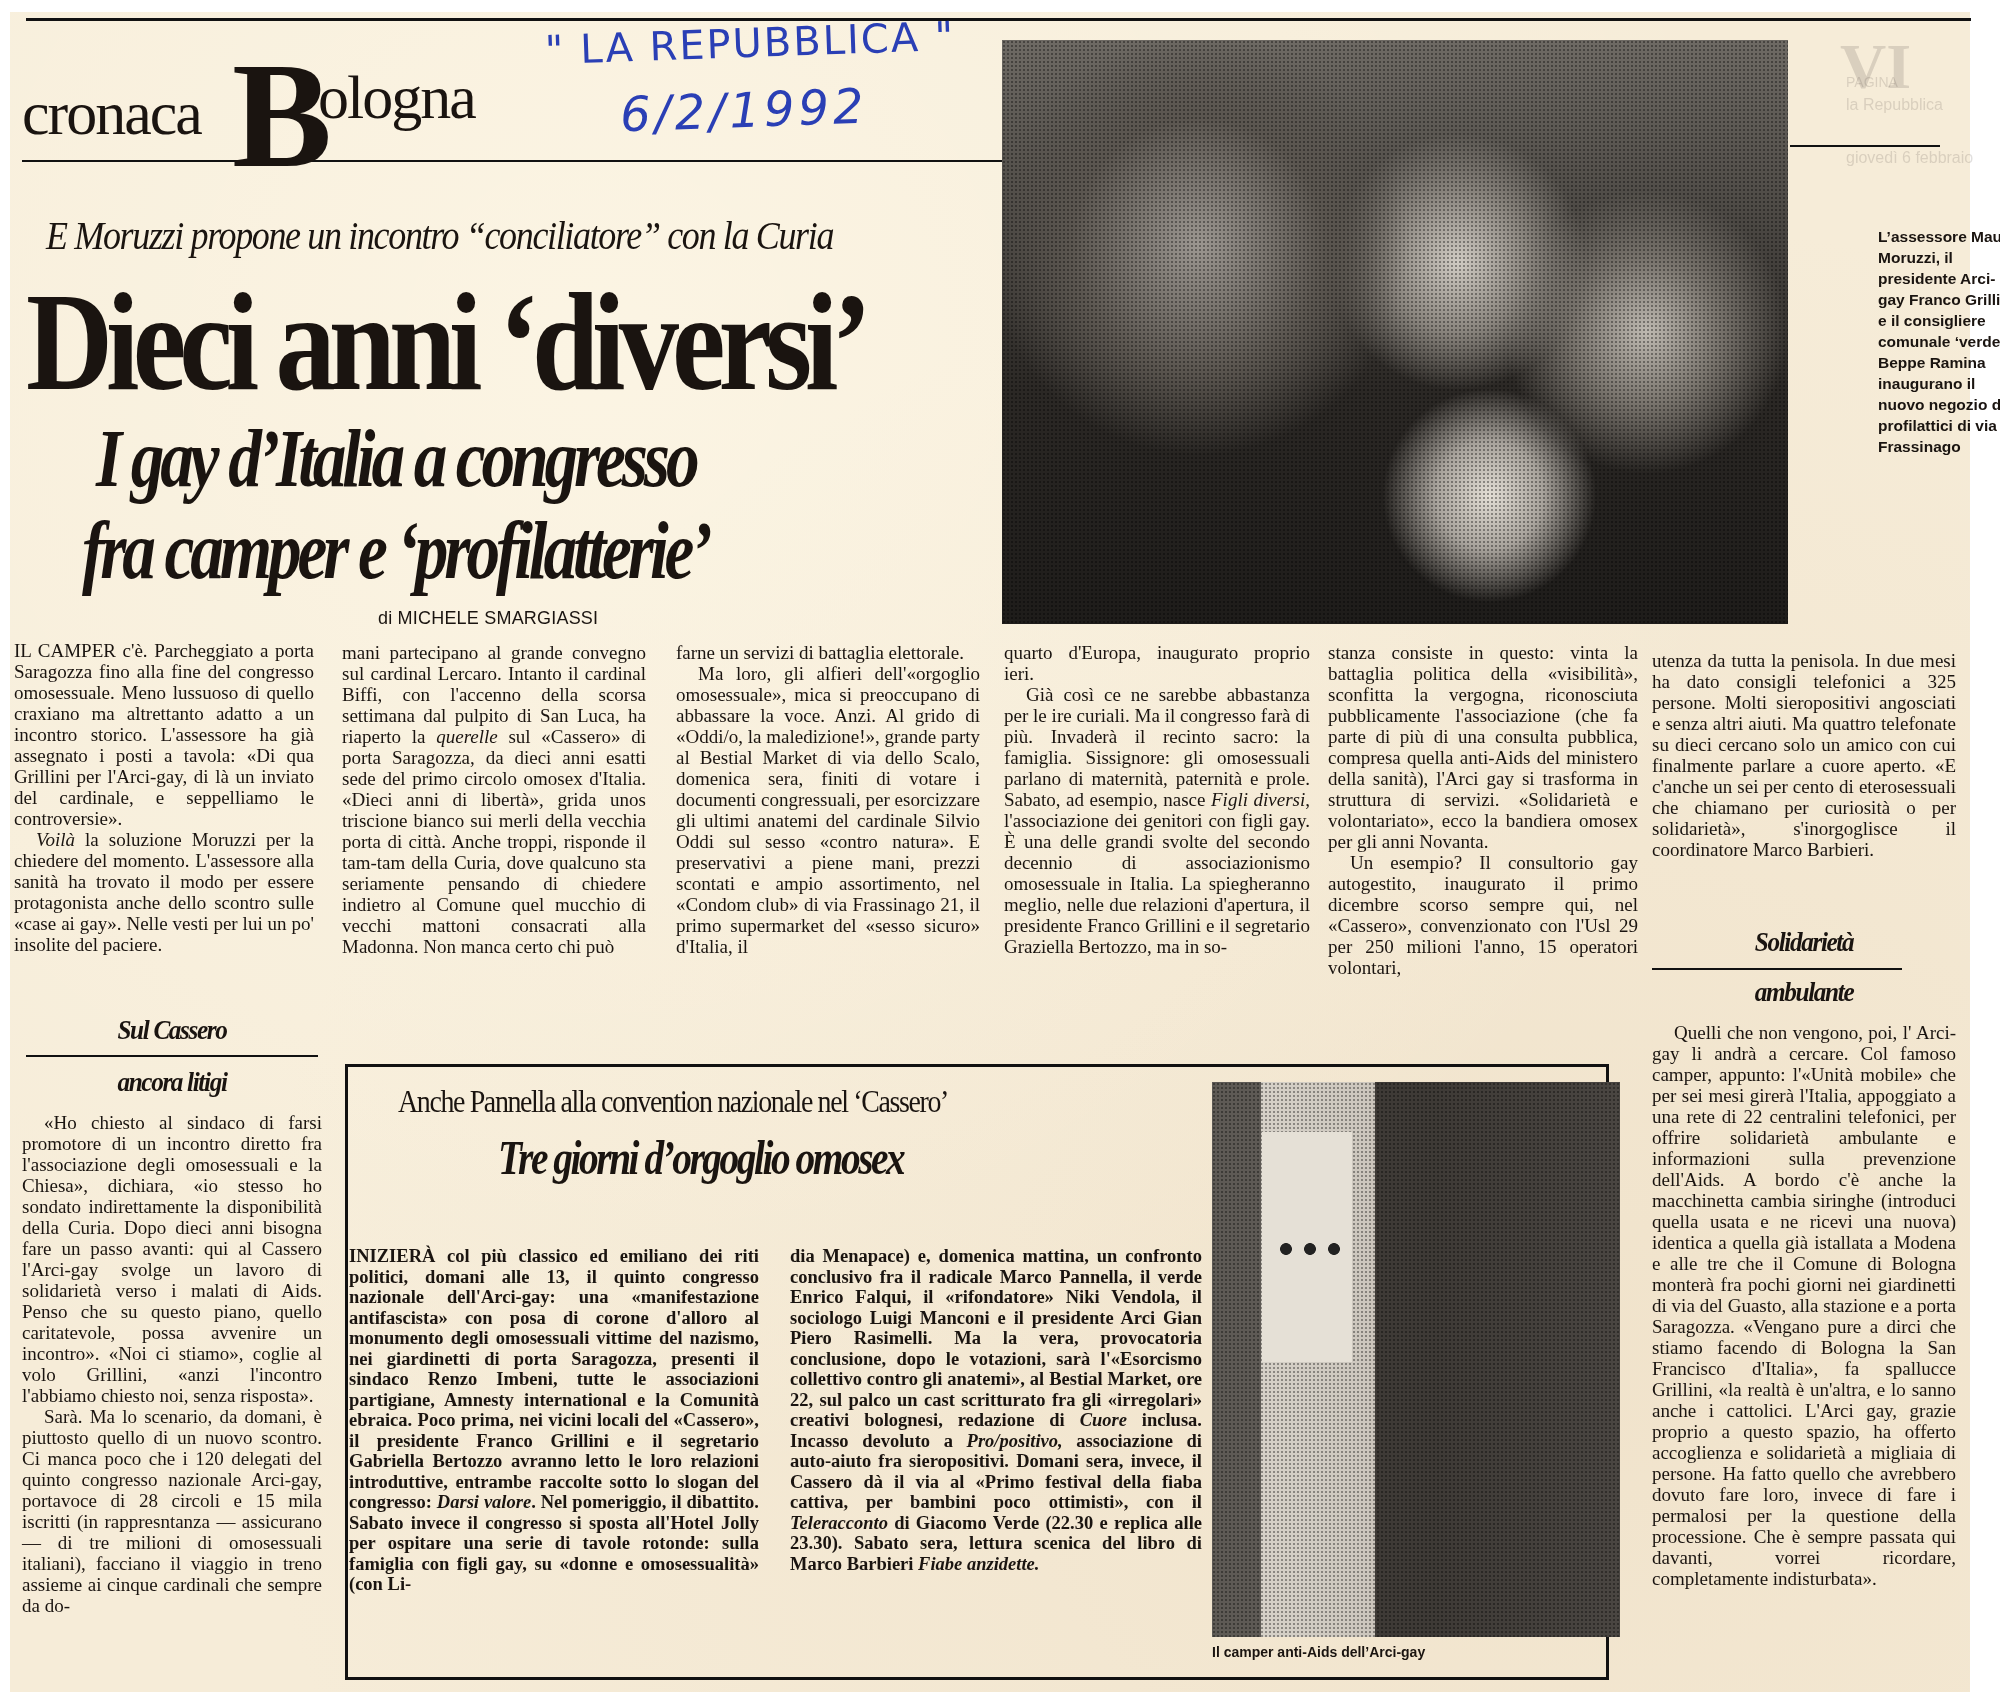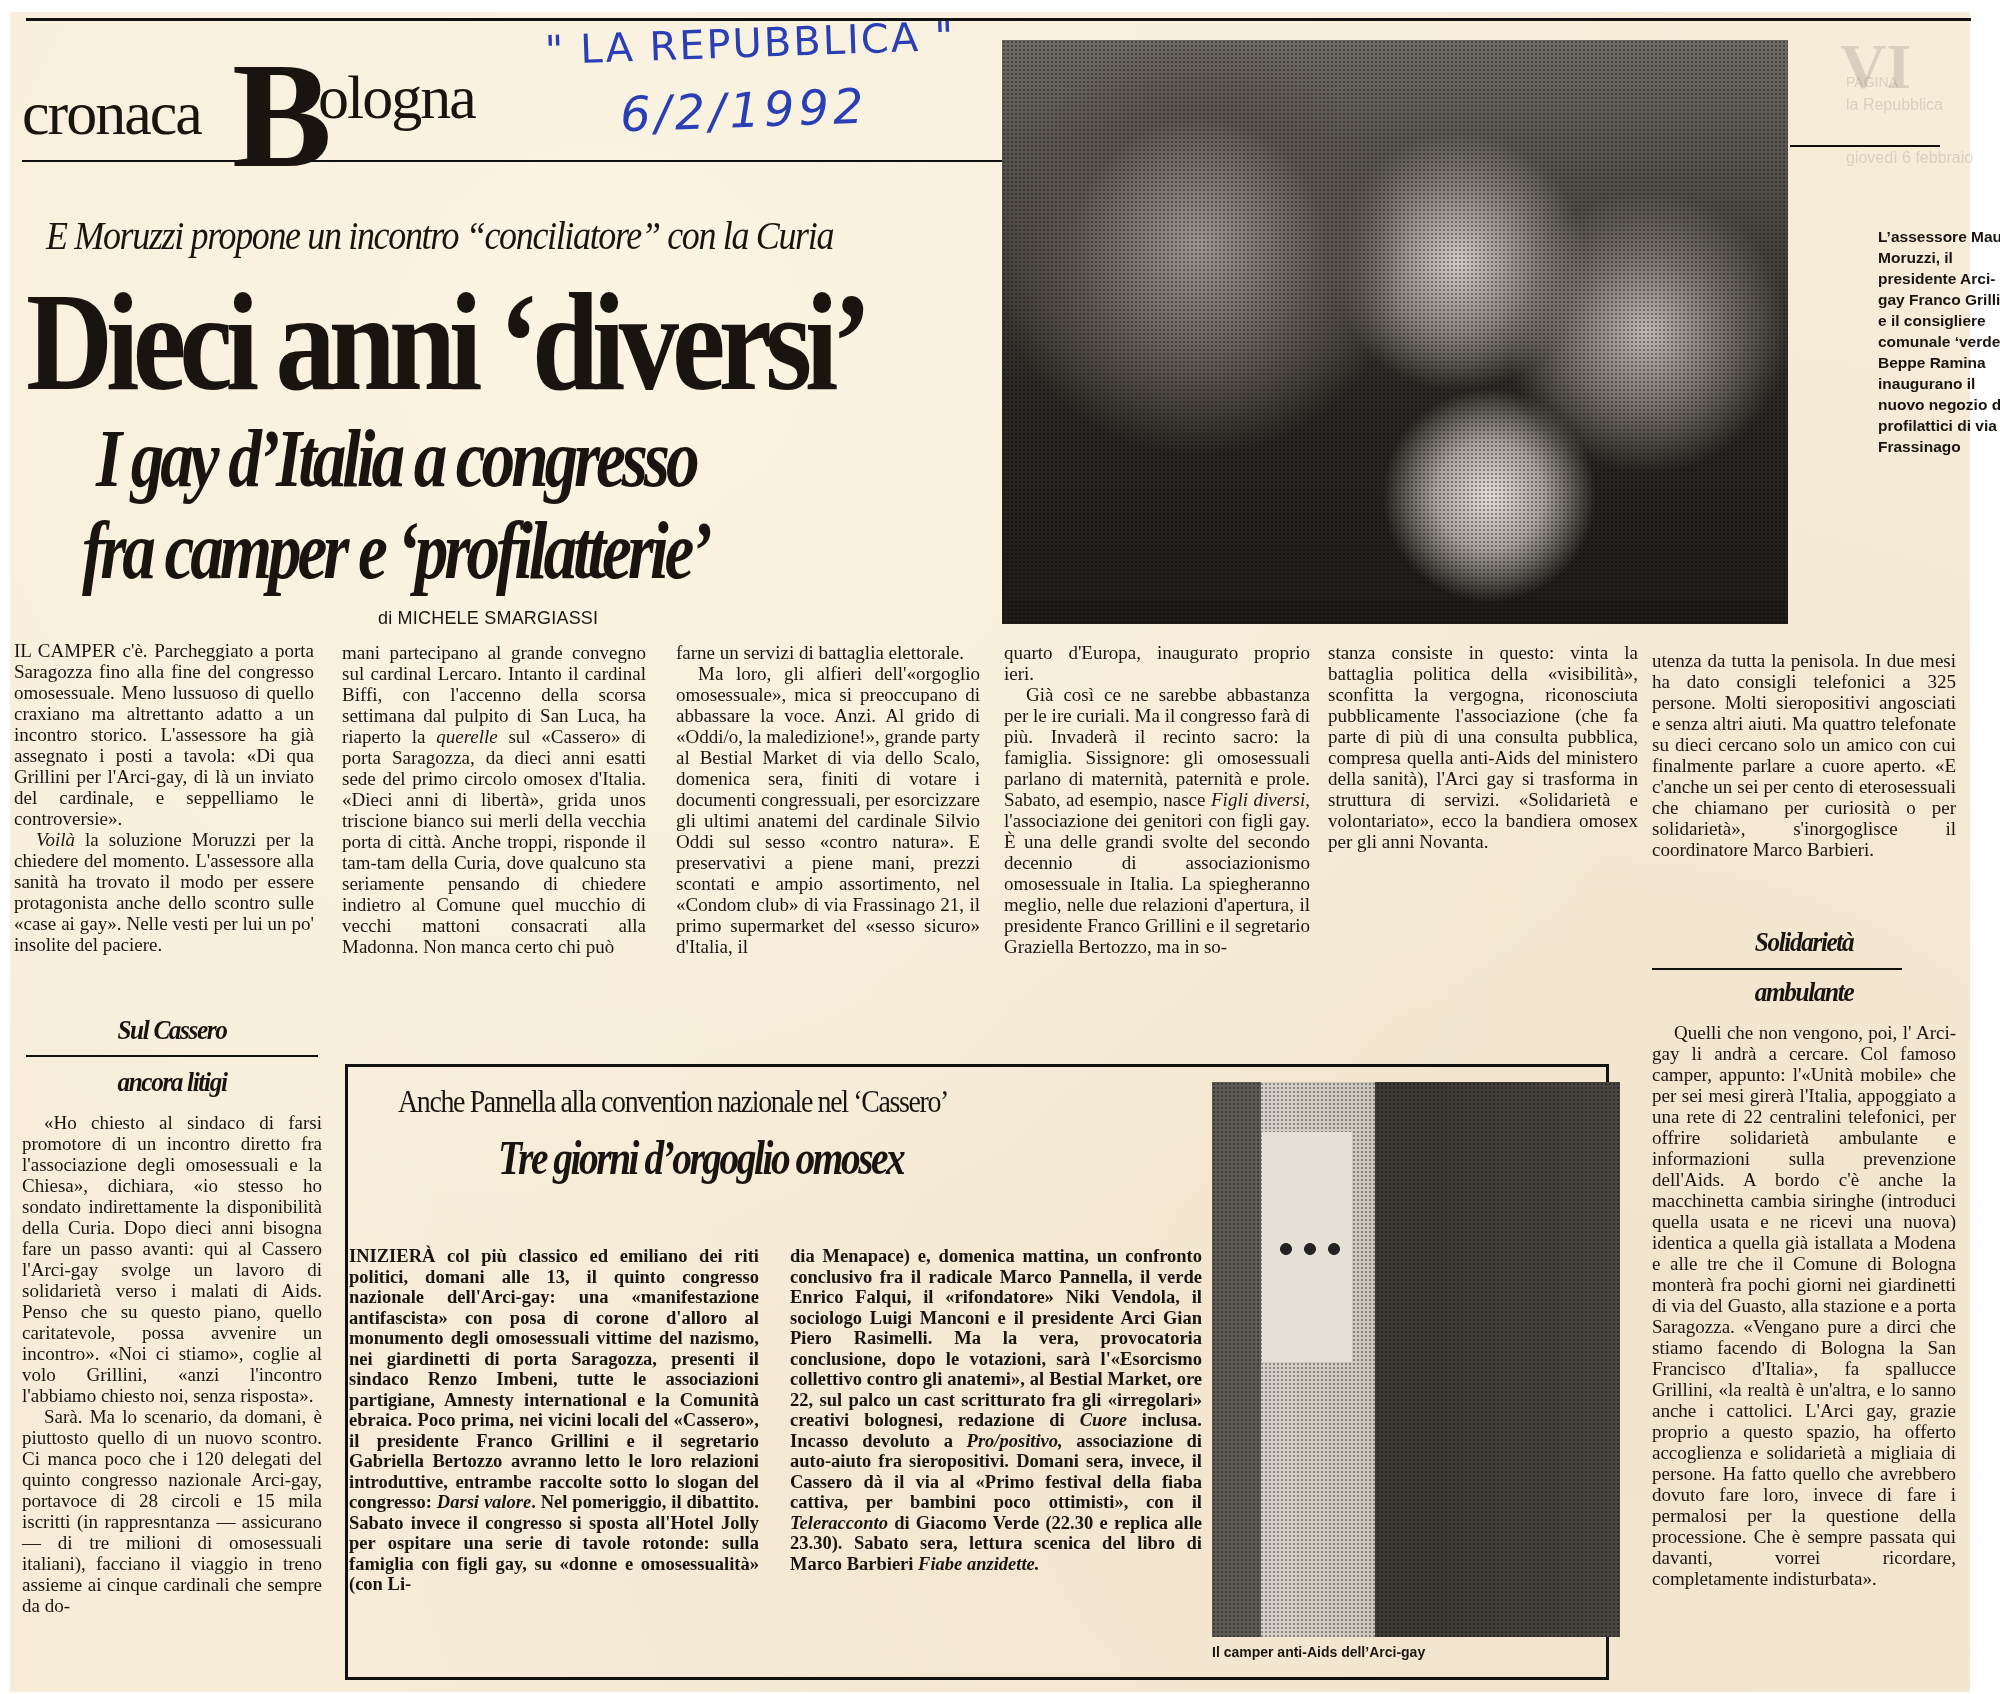--- a/index.html
+++ b/index.html
@@ -152,20 +152,21 @@
   <p class="ind">Ma loro, gli alfieri dell'«orgoglio omosessuale», mica si preoccupano di abbassare la voce. Anzi. Al grido di «Oddi/o, la maledizione!», grande party al Bestial Market di via dello Scalo, domenica sera, finiti di votare i documenti congressuali, per esorcizzare gli ultimi anatemi del cardinale Silvio Oddi sul sesso «contro natura». E preservativi a piene mani, prezzi scontati e ampio assortimento, nel «Condom club» di via Frassinago 21, il primo supermarket del «sesso sicuro» d'Italia, il</p>
 </div>
 
 <div class="col c4">
   <p>quarto d'Europa, inaugurato proprio ieri.</p>
   <p class="ind"><span>Già così ce ne sarebbe abbastanza per le ire curiali. Ma il congresso farà di più. Invaderà il recinto sacro: la famiglia. Sissignore: gli omosessuali parlano di maternità, paternità e prole. Sabato, ad esempio, nasce </span><i>Figli diversi</i><span>, l'associazione dei genitori con figli gay. È una delle grandi svolte del secondo decennio di associazionismo omosessuale in Italia. La spiegheranno meglio, nelle due relazioni d'apertura, il presidente Franco Grillini e il segretario Graziella Bertozzo, ma in so-</span></p>
 </div>
 
 <div class="col c5">
   <p>stanza consiste in questo: vinta la battaglia politica della «visibilità», sconfitta la vergogna, riconosciuta pubblicamente l'associazione (che fa parte di più di una consulta pubblica, compresa quella anti-Aids del ministero della sanità), l'Arci gay si trasforma in struttura di servizi. «Solidarietà e volontariato», ecco la bandiera omosex per gli anni Novanta.</p>
+  <p class="ind">Un esempio? Il consultorio gay autogestito, inaugurato il primo dicembre scorso sempre qui, nel «Cassero», convenzionato con l'Usl 29 per 250 milioni l'anno, 15 operatori volontari,</p>
 </div>
 
 <div class="col c6">
   <p>utenza da tutta la penisola. In due mesi ha dato consigli telefonici a 325 persone. Molti sieropositivi angosciati e senza altri aiuti. Ma quattro telefonate su dieci cercano solo un amico con cui finalmente parlare a cuore aperto. «E c'anche un sei per cento di eterosessuali che chiamano per curiosità o per solidarietà», s'inorgoglisce il coordinatore Marco Barbieri.</p>
 </div>
 
 <div class="sidehead" style="left:1652px;top:926px;width:304px;">Solidarietà</div>
 <div class="sh-rule" style="left:1652px;top:968px;width:250px;"></div>
 <div class="sidehead" style="left:1652px;top:976px;width:304px;">ambulante</div>
 

